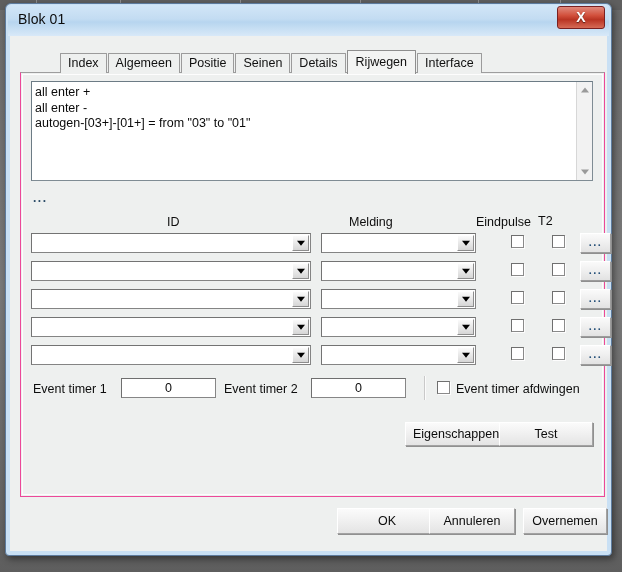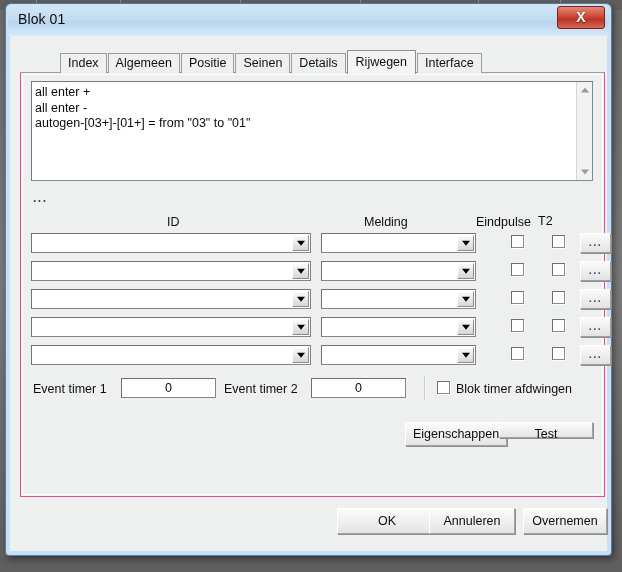--- a/index.html
+++ b/index.html
@@ -219,21 +219,21 @@
     font-weight: bold;
   }
   
   .hdr {
     position: absolute;
     font-size: 12.5px;
     color: #0d0d0d;
     white-space: nowrap;
   }
   .hdr.id { left: 146px; top: 142px; }
-  .hdr.melding { left: 343px; top: 142px; }
+  .hdr.melding { left: 328px; top: 142px; }
   .hdr.eind { left: 455px; top: 142px; }
   .hdr.t2 { left: 517px; top: 141px; }
 
   
   .row {
     position: absolute;
     left: 10px;
     width: 562px;
     height: 20px;
   }
@@ -358,21 +358,21 @@
     border-top-color: #ffffff;
     border-left-color: #ffffff;
     box-shadow: 1px 1px 0 #909090;
     font-size: 12.5px;
     color: #0c0c0c;
     text-align: center;
     cursor: pointer;
     white-space: nowrap;
   }
   .btn-eig { left: 384px; top: 349px; width: 102px; height: 24px; line-height: 22px; }
-  .btn-test { left: 478px; top: 349px; width: 94px; height: 16px; line-height: 22px; }
+  .btn-test { left: 478px; top: 349px; width: 94px; height: 24px; line-height: 22px; }
   
   .btn-ok { left: 327px; top: 472px; width: 100px; height: 26px; line-height: 24px; }
   .btn-cancel { left: 419px; top: 472px; width: 86px; height: 26px; line-height: 24px; }
   .btn-apply { left: 513px; top: 472px; width: 84px; height: 26px; line-height: 24px; }
 </style>
 </head>
 <body>
 
 <div id="screen">
 
@@ -487,21 +487,21 @@
             <div class="dotbtn">...</div>
           </div>
 
           <div class="lbl et1">Event timer 1</div>
           <div class="numfield one">0</div>
           <div class="lbl et2">Event timer 2</div>
           <div class="numfield two">0</div>
 
           <div class="vsep"></div>
           <div class="chk blok"></div>
-          <div class="lbl blok">Blok timer afdwingen</div>
+          <div class="lbl blok">Event timer afdwingen</div>
 
           <div class="btn3d btn-eig">Eigenschappen</div>
           <div class="btn3d btn-test">Test</div>
         </div>
 
         <div class="btn3d btn-ok">OK</div>
         <div class="btn3d btn-apply">Overnemen</div>
         <div class="btn3d btn-cancel">Annuleren</div>
 
       </div>

